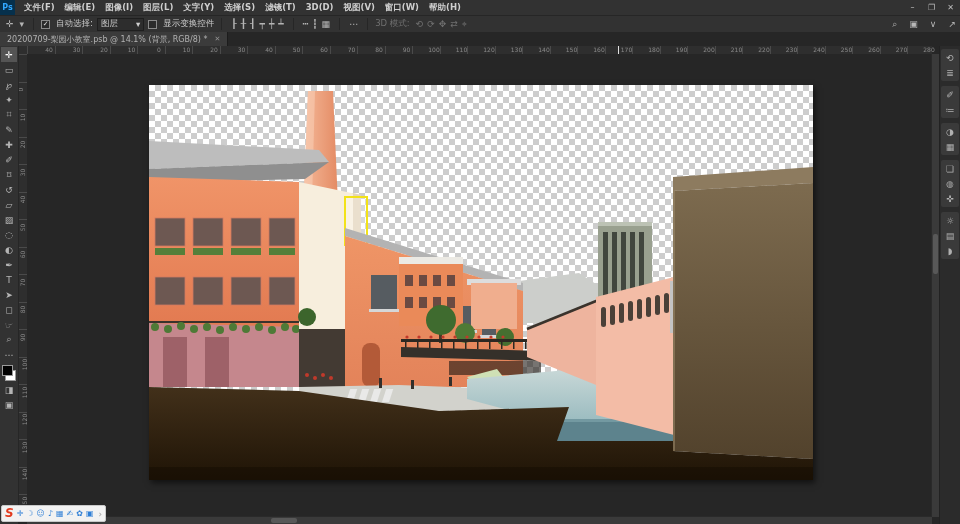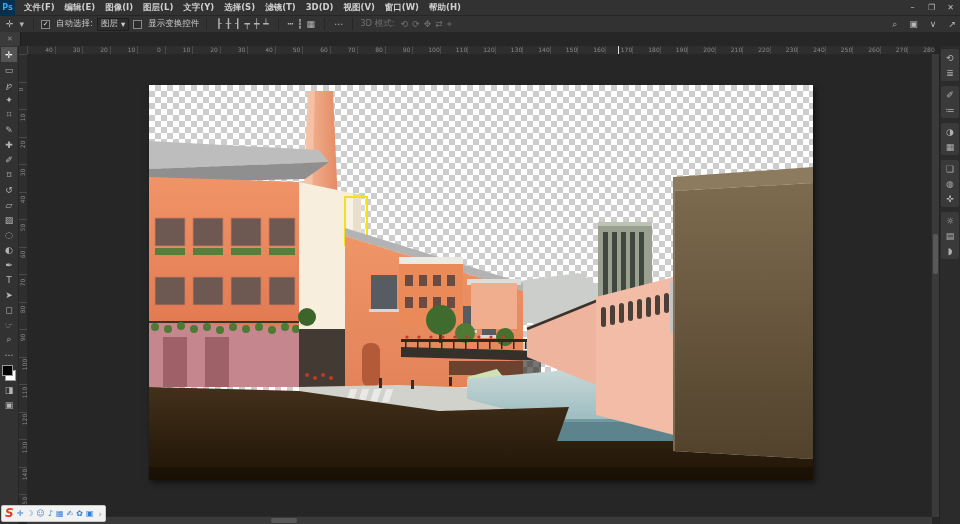--- a/index.html
+++ b/index.html
@@ -17,21 +17,21 @@
           color:#bdbdbd;font-size:8px;}
   
   .optionsbar{position:absolute;left:0;top:15px;right:0;height:16px;background:#323232;
               border-top:1px solid #262626;border-bottom:1px solid #1f1f1f;
               display:flex;align-items:center;font-size:8.5px;gap:4px;padding-left:4px;}
   .opt-sep{width:1px;height:12px;background:#262626;margin:0 3px;}
   .tool-chip{display:flex;align-items:center;gap:2px;color:#ddd;}
   .cb{width:7px;height:7px;border:1px solid #8a8a8a;background:#2b2b2b;display:inline-flex;
       align-items:center;justify-content:center;font-size:7px;color:#ddd;margin-right:2px;}
   .dropdown{background:#2d2d2d;border:1px solid #1e1e1e;padding:0 3px;display:flex;
-            align-items:center;gap:3px;height:11px;color:#cfcfcf;}
+            align-items:center;gap:18px;height:11px;color:#cfcfcf;}
   .icon-g{color:#b4b4b4;font-size:9px;padding:0 2px;}
   .muted, .muted .icon-g, .mode3d-label{color:#6f6f6f;}
   .optionsbar .spacer{flex:1;}
   .hdr-icon{color:#b8b8b8;font-size:9px;padding:0 4px;}
   
   .tabbar{position:absolute;left:0;top:32px;right:0;height:14px;background:#262626;
           display:flex;align-items:flex-end;}
   .tab{height:14px;background:#3b3b3b;color:#b2b2b2;font-size:8px;display:flex;
        align-items:center;gap:7px;padding:0 7px;border-right:1px solid #1c1c1c;}
   .tab .close{color:#8f8f8f;font-size:7px;}
@@ -148,20 +148,21 @@
       </span>
     <span class="spacer"></span>
     <span class="hdr-icon">⌕</span>
     <span class="hdr-icon">▣</span>
     <span class="hdr-icon">∨</span>
     <span class="hdr-icon">↗</span>
   </div>
 
   <div class="tabbar">
     <div class="tab">
+      <span>20200709-梨园小教室.psb @ 14.1% (背景, RGB/8) *</span>
       <span class="close">✕</span>
     </div>
   </div>
 
   <div class="main">
 
     <div class="toolbar">
       <div>
 
       <div class="tool active">✛</div>

